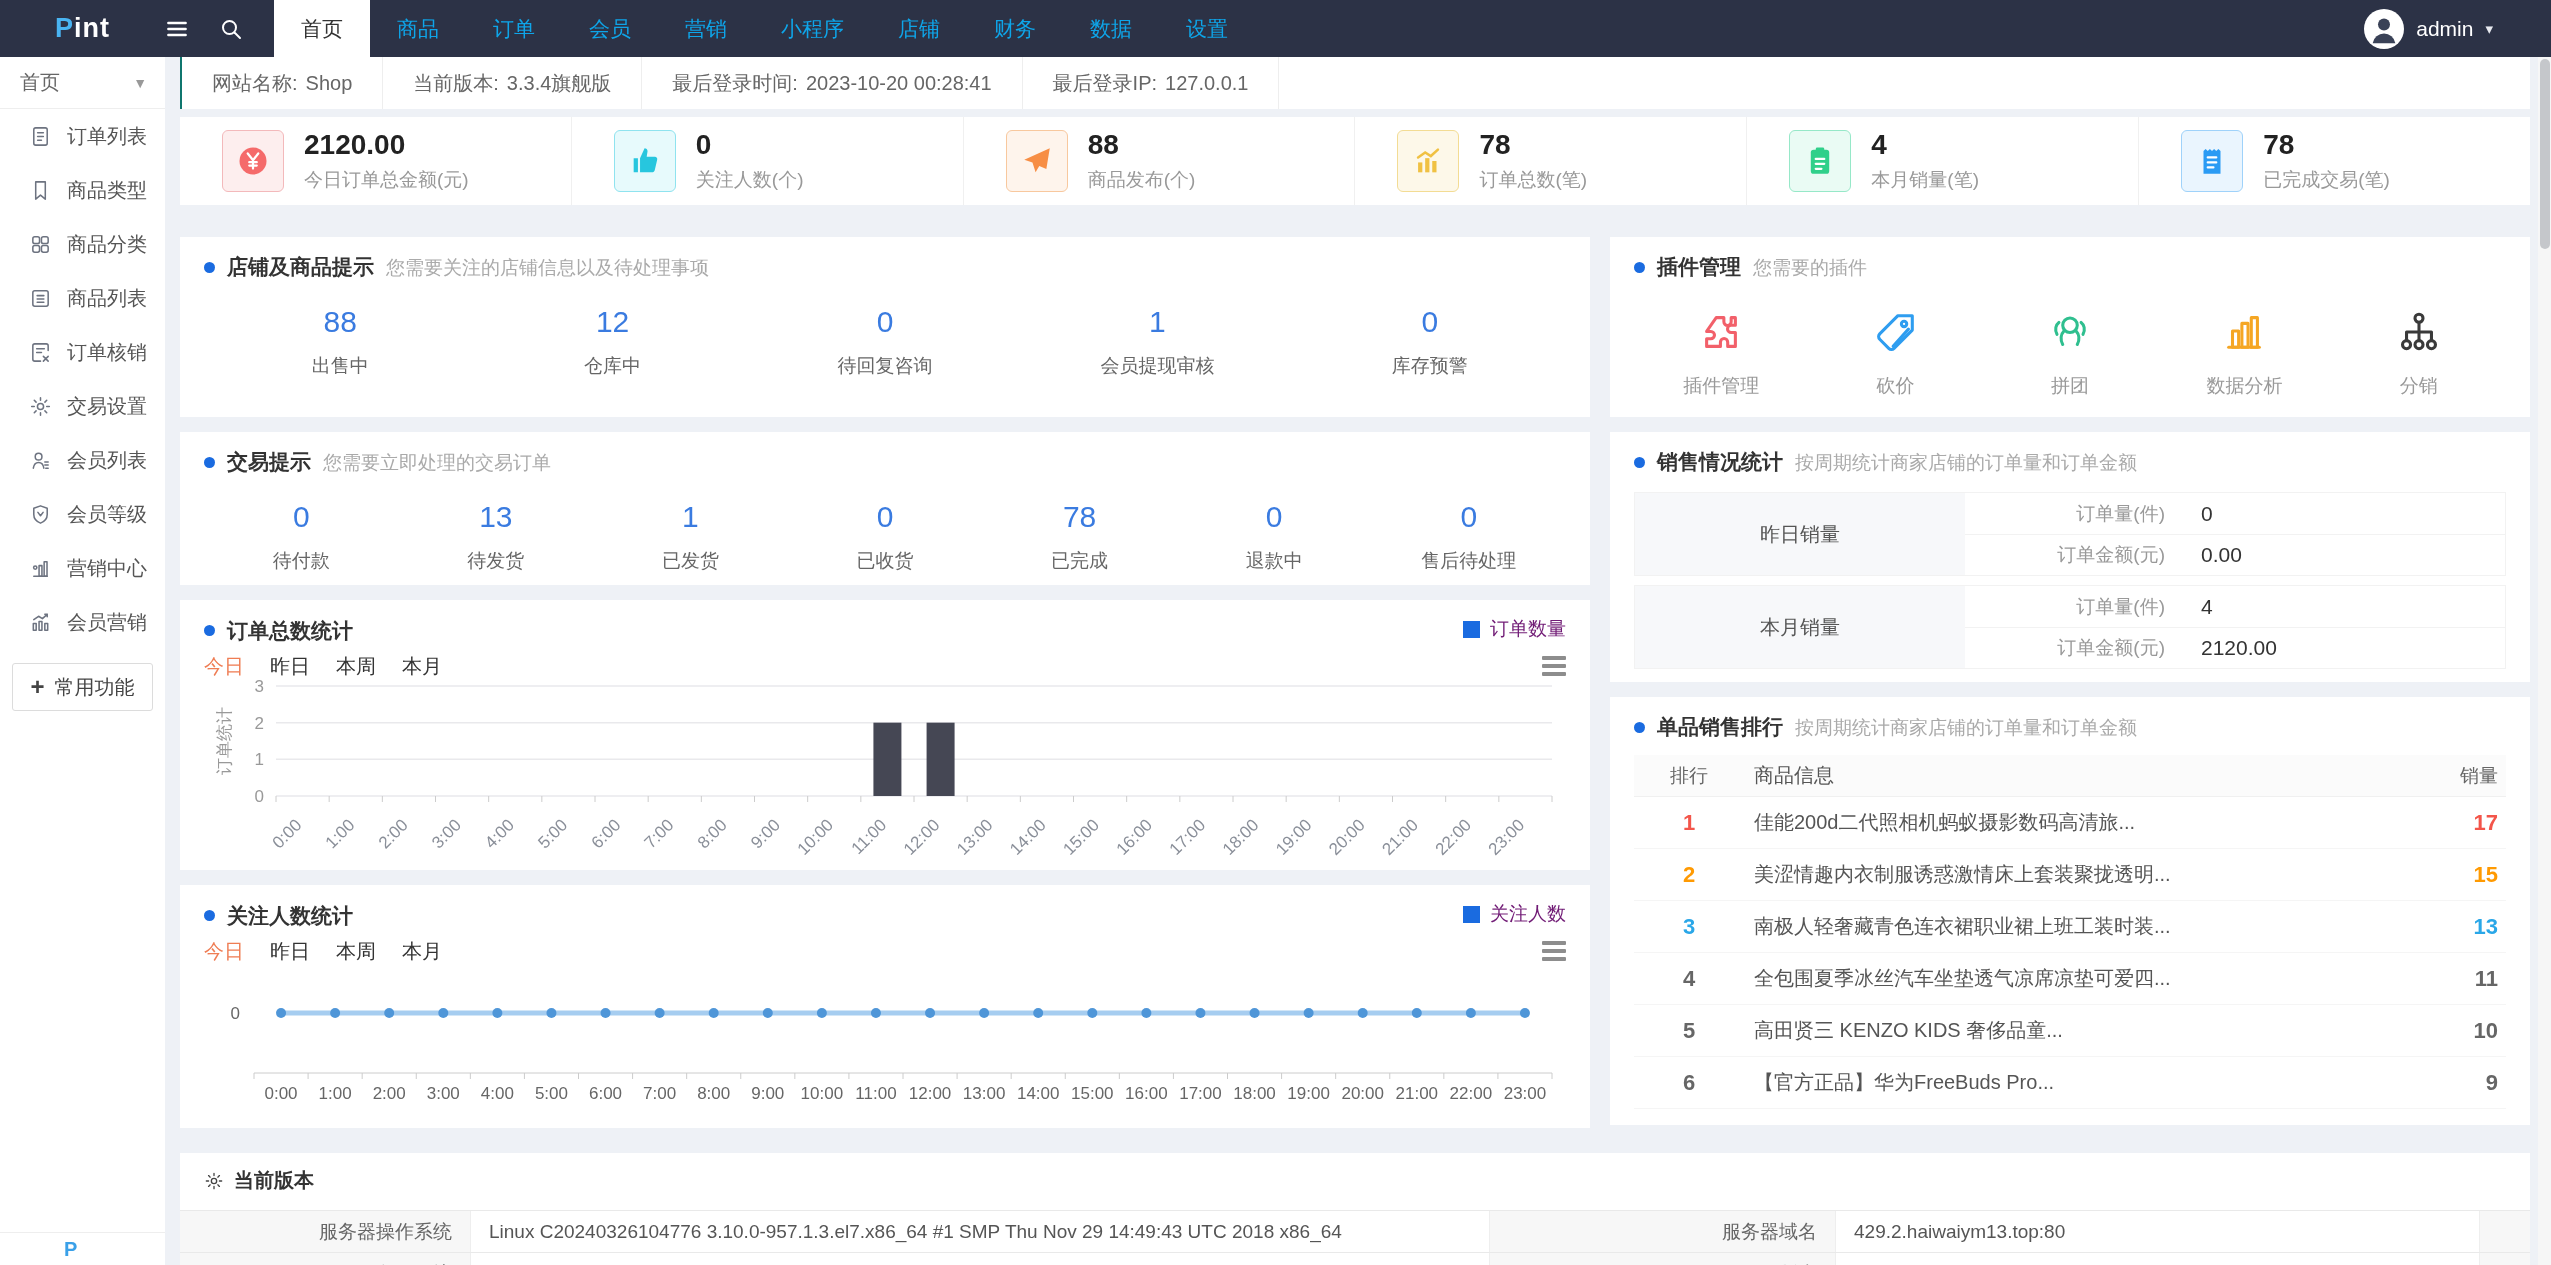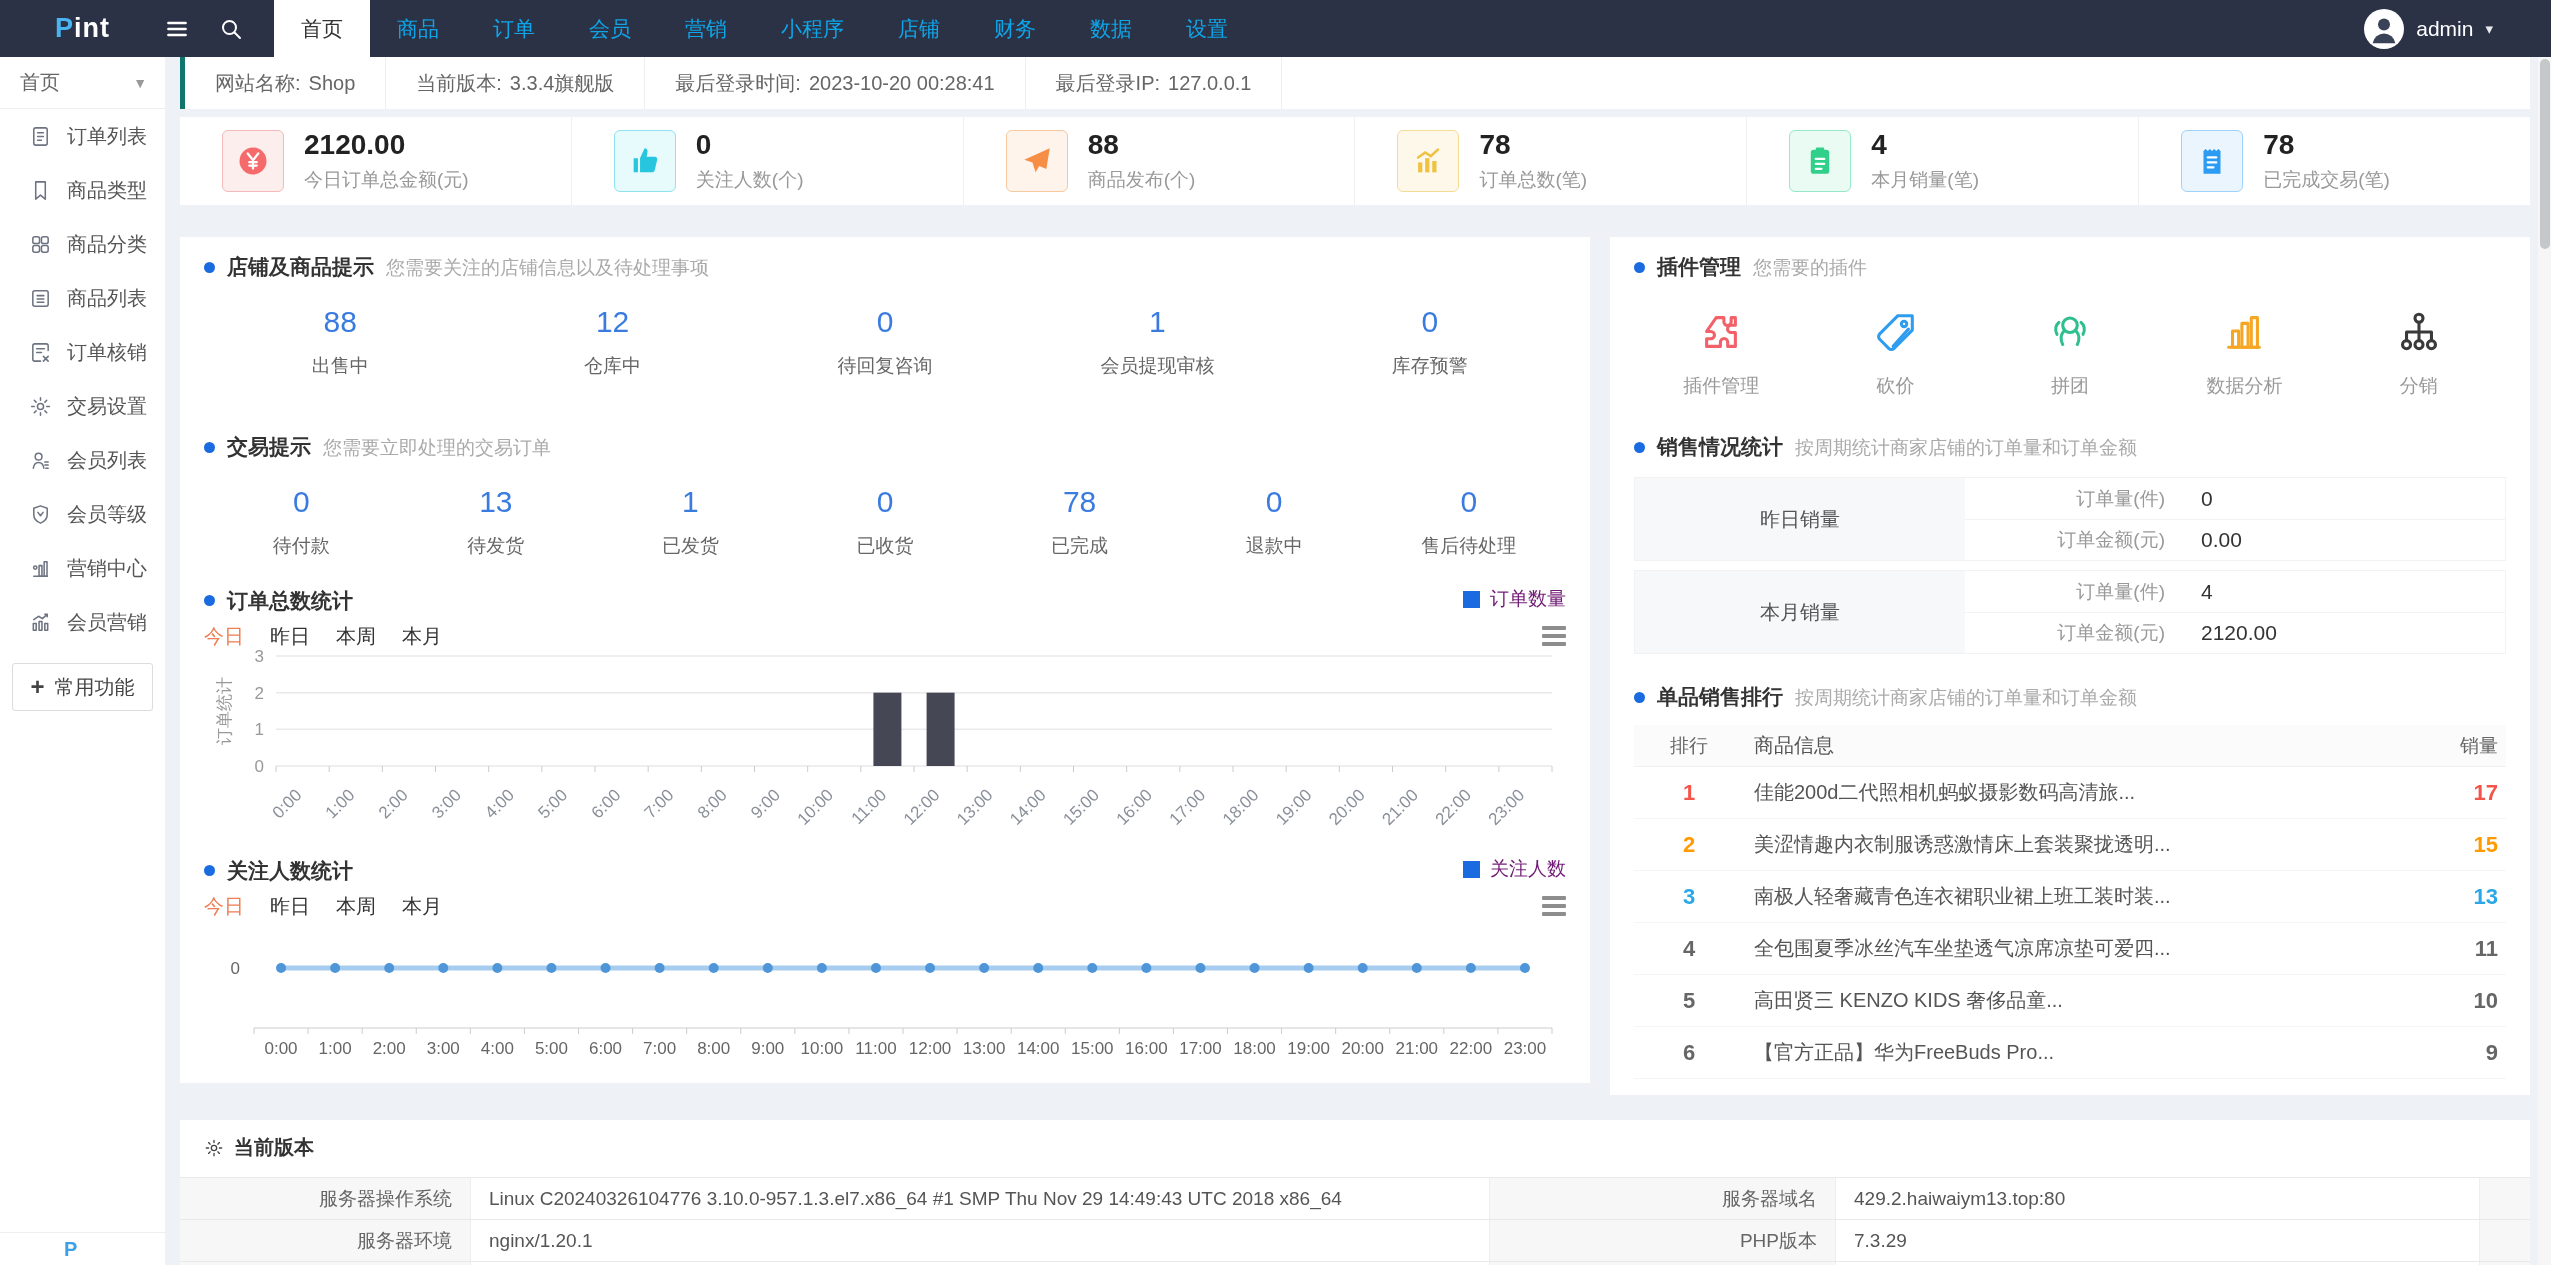--- a/index.html
+++ b/index.html
@@ -29,21 +29,21 @@
   .common-btn { margin:14px 12px 0; height:48px; border:1px solid #dcdcdc; border-radius:3px; display:flex; align-items:center; justify-content:center; gap:10px; font-size:20px; color:#444; cursor:pointer; }
   .common-btn .plus { font-size:24px; font-weight:700; }
   .sidebar-footer { position:absolute; left:0; right:0; bottom:0; height:33px; border-top:1px solid #eee; display:flex; align-items:center; padding-left:64px; }
   .sidebar-footer .mini-logo { color:#3aa0e8; font-size:20px; font-weight:700; }
 
   .main { flex:1; padding:0 21px 0 15px; position:relative; }
 
   
   .info-bar { height:52px; background:#fff; display:flex; align-items:stretch; font-size:20px; color:#666; }
   .info-item { display:flex; align-items:center; padding:0 30px; border-right:1px solid #eee; gap:8px; }
-  .info-item:first-child { border-left:5px solid #0f766e;justify-content:center; }
+  .info-item:first-child { border-left:2px solid #0f766e;justify-content:center; }
 
   
   .stats-row { margin-top:8px; background:#fff; height:88px; display:flex; }
   .stat-cell { flex:1; display:flex; align-items:center; padding-left:42px; border-right:1px solid #f0f0f0; }
   .stat-cell:last-child { border-right:none; }
   .stat-iconbox { width:62px; height:62px; border-radius:6px; border:1px solid; display:flex; align-items:center; justify-content:center; flex:none; }
   .ic-red    { color:#f56a6a; background:#fdeeee; border-color:#f3b9bb !important; }
   .ic-cyan   { color:#27c6de; background:#e7fafc; border-color:#8fe3ef !important; }
   .ic-orange { color:#f78e45; background:#fef4ec; border-color:#f8c89e !important; }
   .ic-yellow { color:#f0c143; background:#fdf8e9; border-color:#f3dc94 !important; }
@@ -51,21 +51,21 @@
   .ic-blue   { color:#2b9bf4; background:#eaf5fe; border-color:#9fd2fa !important; }
   .stat-text { margin-left:20px; }
   .stat-value { font-size:28px; font-weight:700; color:#222; }
   .stat-label { font-size:19px; color:#999; margin-top:6px; }
 
   
   .cards-area { display:flex; gap:20px; margin-top:32px; }
   .col-left { width:1410px; flex:none; }
   .col-right { width:920px; flex:none; }
   .card { background:#fff; padding:0 24px; }
-  .card + .card { }
+  .card + .card { margin-top:15px; }
 
   .card-head { padding-top:16px; display:flex; align-items:baseline; gap:12px; }
   .dot { width:11px; height:11px; border-radius:50%; background:#1a6be0; align-self:center; flex:none; }
   .card-title { font-size:21px; font-weight:700; color:#333; }
   .card-sub { font-size:19px; color:#aaa; }
   .legend { margin-left:auto; display:flex; align-items:center; gap:10px; font-size:19px; color:#701a75; }
   .legend-sq { width:17px; height:17px; background:#1a6be0; }
 
   
   .tips-card { height:180px; }

